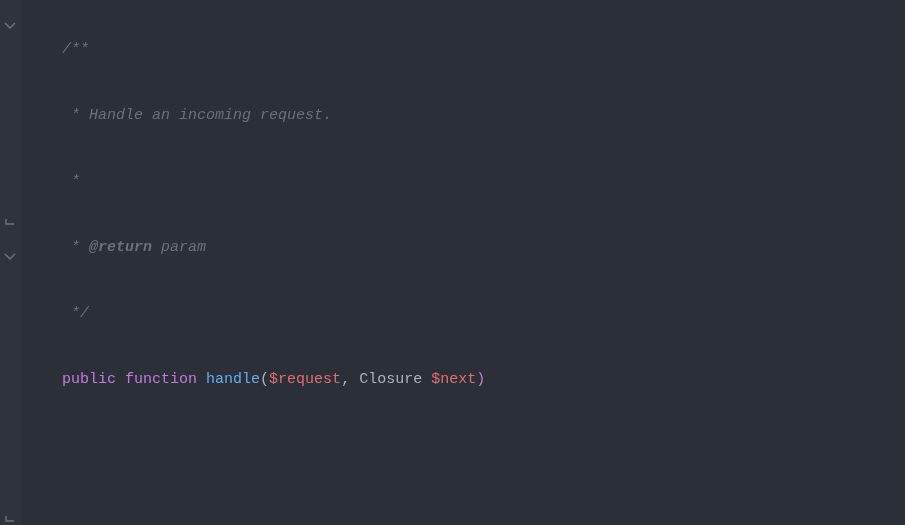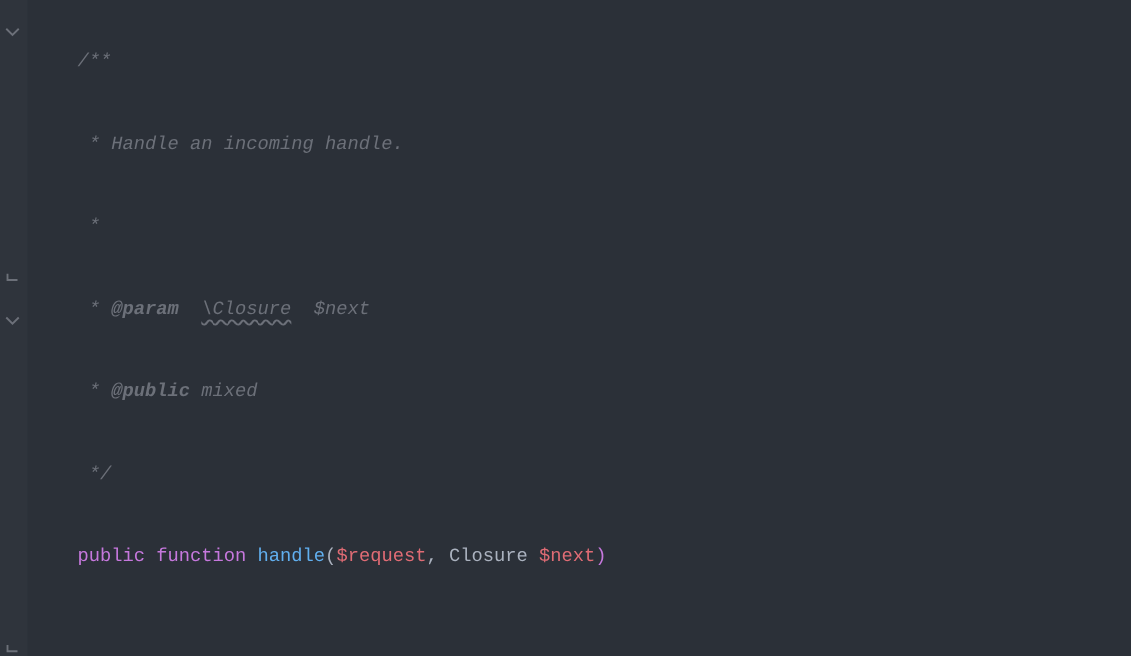--- a/index.html
+++ b/index.html
@@ -83,24 +83,23 @@
     </div>
     <div class="fold" style="top:491px;">
       <svg width="12" height="12" viewBox="0 0 12 12">
           <path d="M2 1 L2 6 L10 6" fill="none" stroke="#6c7079" stroke-width="1.5"></path>
         </svg>
     </div>
   </div>
 
   <div class="code-area">
 <div><span class="c-comment">    /**</span></div>
-<div><span class="c-comment">     * </span><span class="c-comment">Handle an incoming handle.</span></div>
+<div><span class="c-comment">     * </span><span class="c-comment">Handle an incoming request.</span></div>
 <div><span class="c-comment">     *</span></div>
-<div><span class="c-comment">     * </span><span class="c-tag">@param</span><span class="c-comment-nobold">  </span><span class="c-wavy">\Closure</span><span class="c-comment-nobold">  </span><span class="c-comment-nobold">$next</span></div>
-<div><span class="c-comment">     * </span><span class="c-tag">@public</span><span class="c-comment-nobold"> </span><span class="c-comment-nobold">mixed</span></div>
+<div><span class="c-comment">     * </span><span class="c-tag">@return</span><span class="c-comment-nobold"> </span><span class="c-comment-nobold">param</span></div>
 <div><span class="c-comment">     */</span></div>
 <div><span class="c-plain">    </span><span class="c-keyword">public</span><span class="c-plain"> </span><span class="c-keyword">function</span><span class="c-plain"> </span><span class="c-func">handle</span><span class="c-paren">(</span><span class="c-var">$request</span><span class="c-plain">, </span><span class="c-plain">Closure </span><span class="c-var">$next</span><span class="c-paren-hl">)</span></div>
 
 
 
 
 
 
 
 

